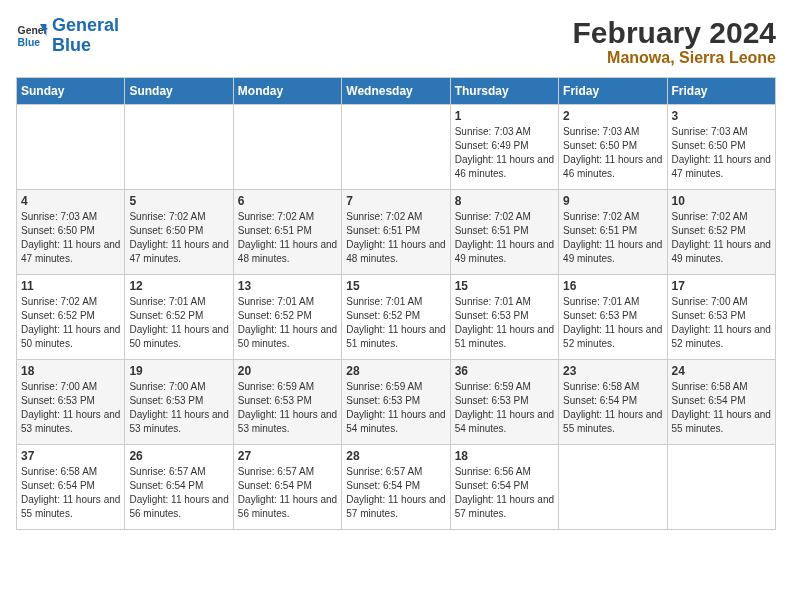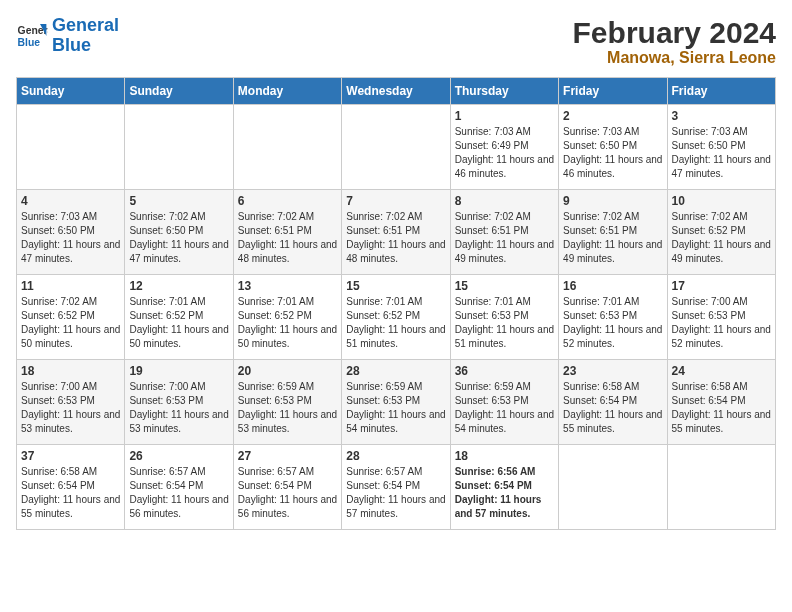--- a/index.html
+++ b/index.html
@@ -291,21 +291,21 @@
 Daylight: 11 hours and 56 minutes.</div>
         </td>
         <td>
           <span class="day-num">28</span>
           <div class="day-detail" style="white-space: pre-line;">Sunrise: 6:57 AM
 Sunset: 6:54 PM
 Daylight: 11 hours and 57 minutes.</div>
         </td>
         <td>
           <span class="day-num">18</span>
-          <div class="day-detail" style="white-space: pre-line; font-weight: bold;">Sunrise: 6:56 AM
+          <div class="day-detail" style="white-space: pre-line;">Sunrise: 6:56 AM
 Sunset: 6:54 PM
 Daylight: 11 hours and 57 minutes.</div>
         </td>
         <td class="empty"></td>
         <td class="empty"></td>
       </tr>
     </tbody>
 </table>
 
 </body></html>

